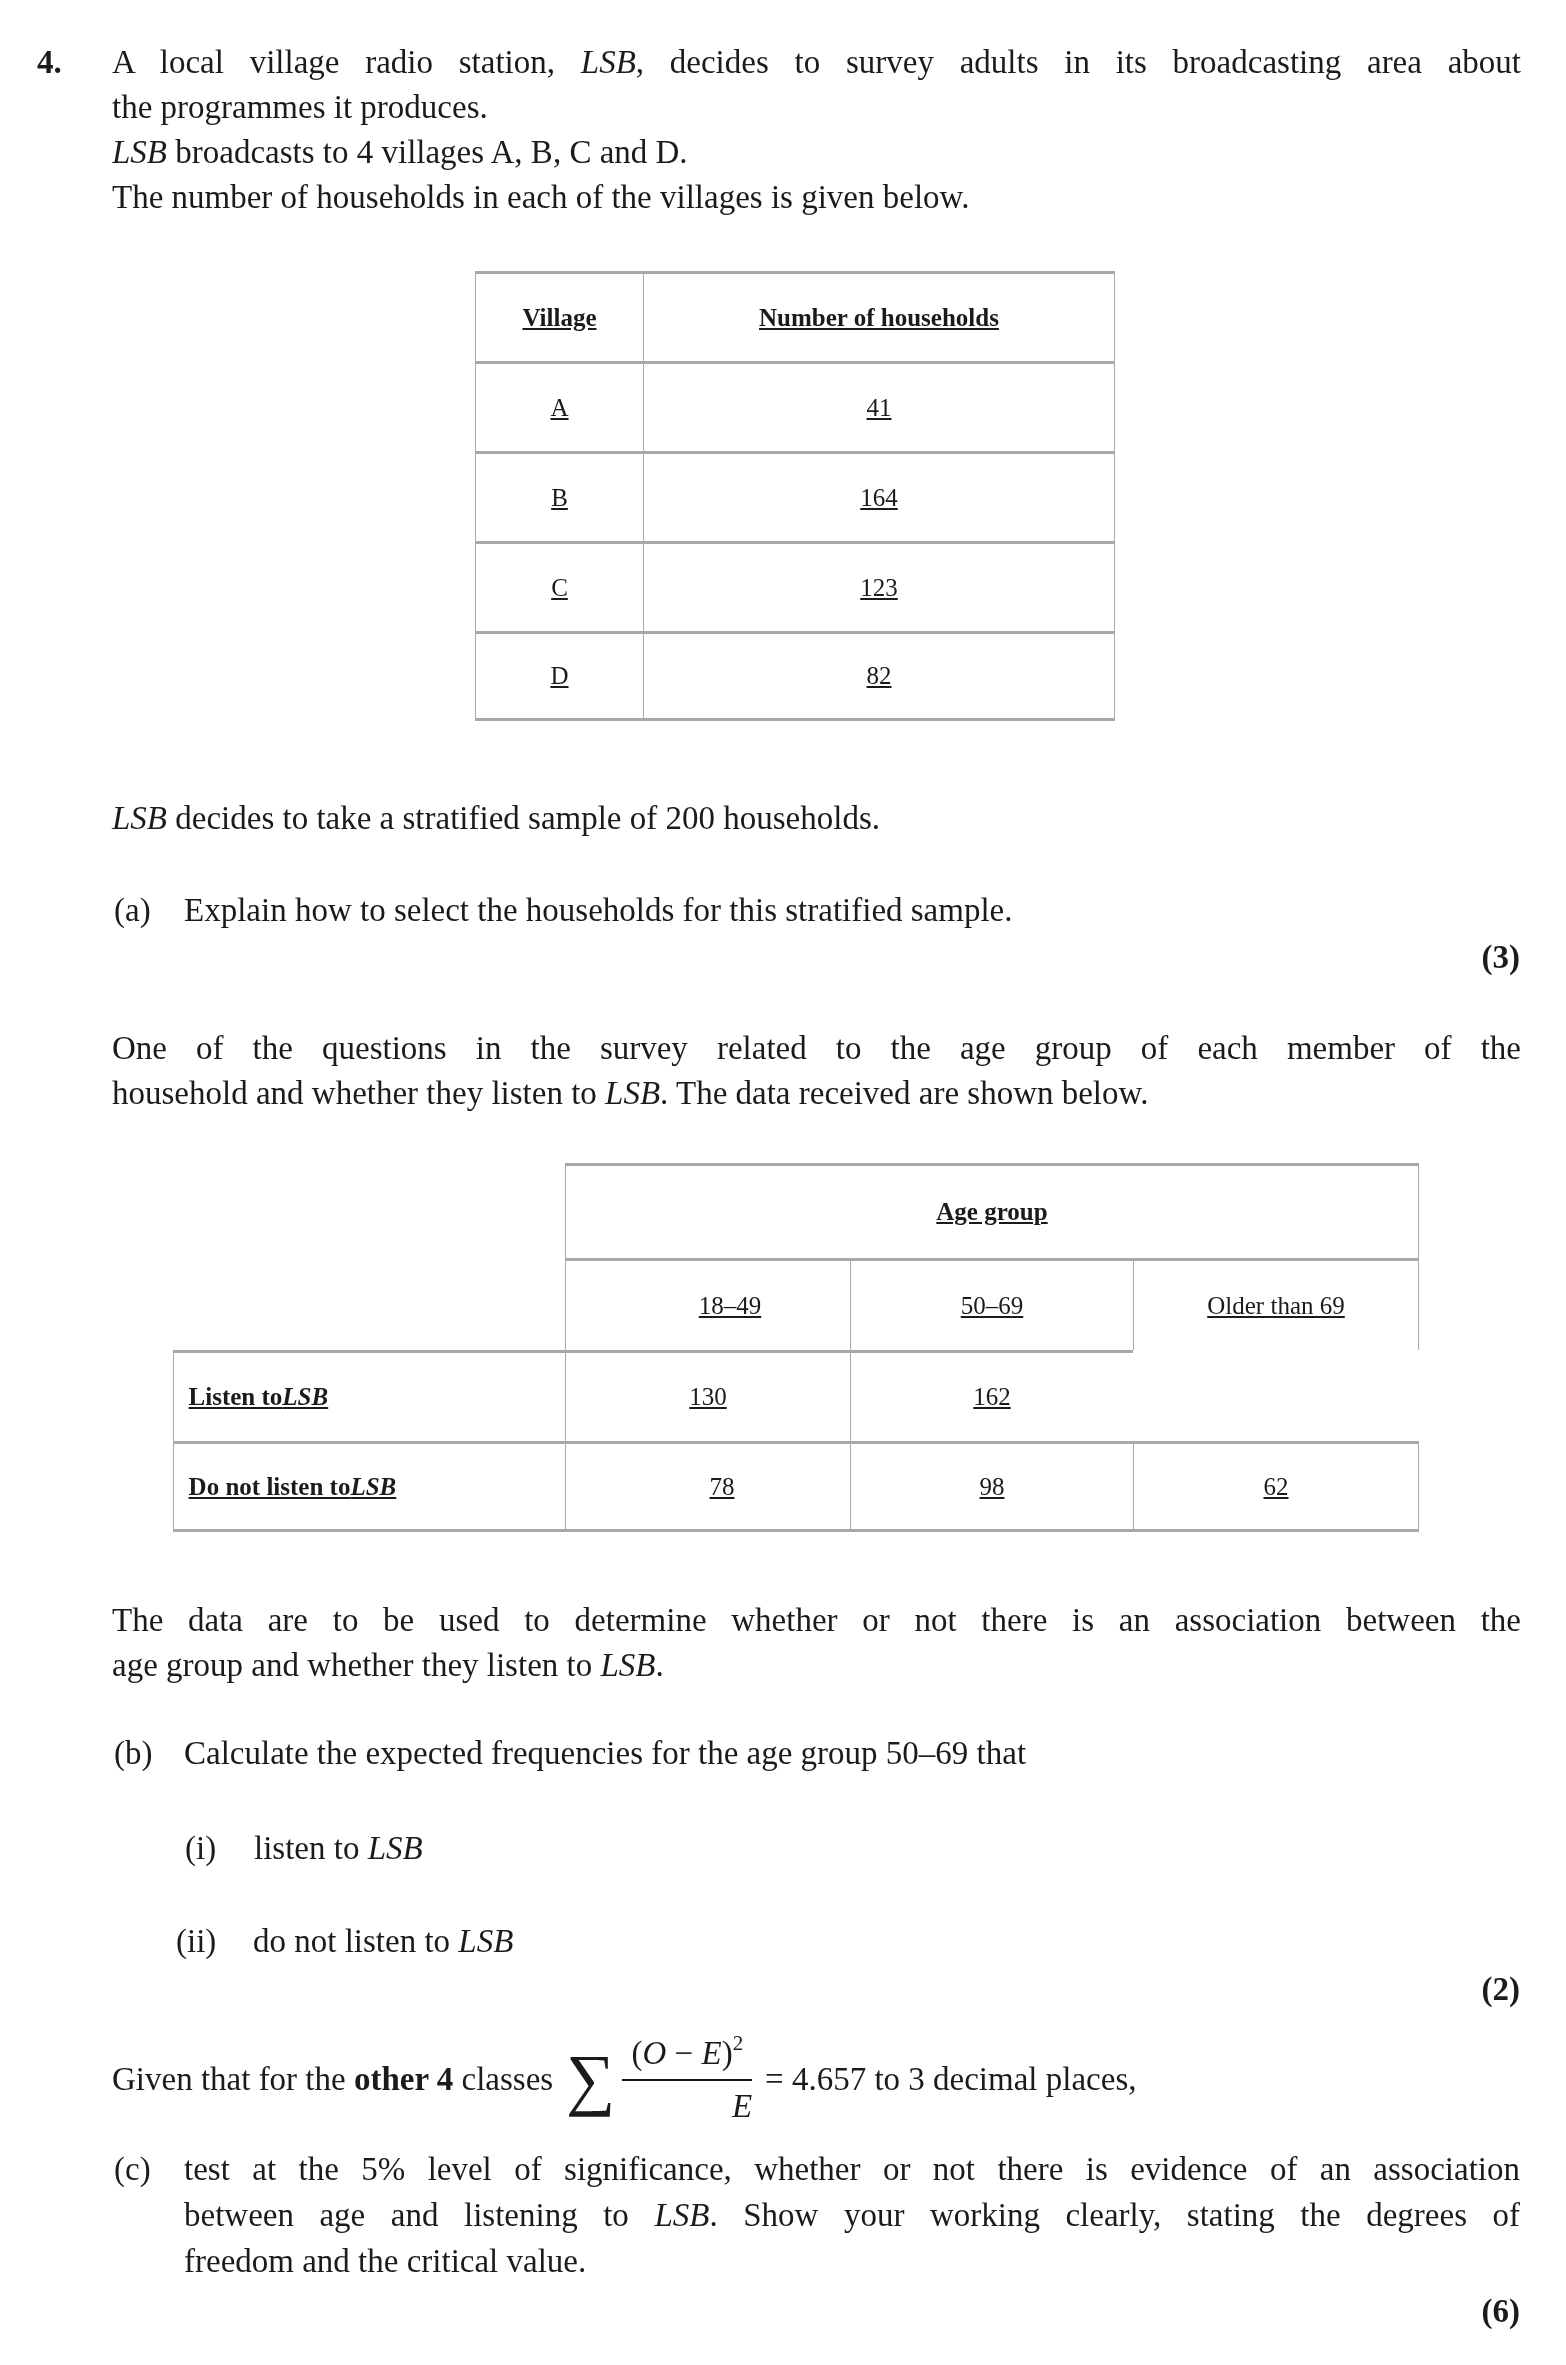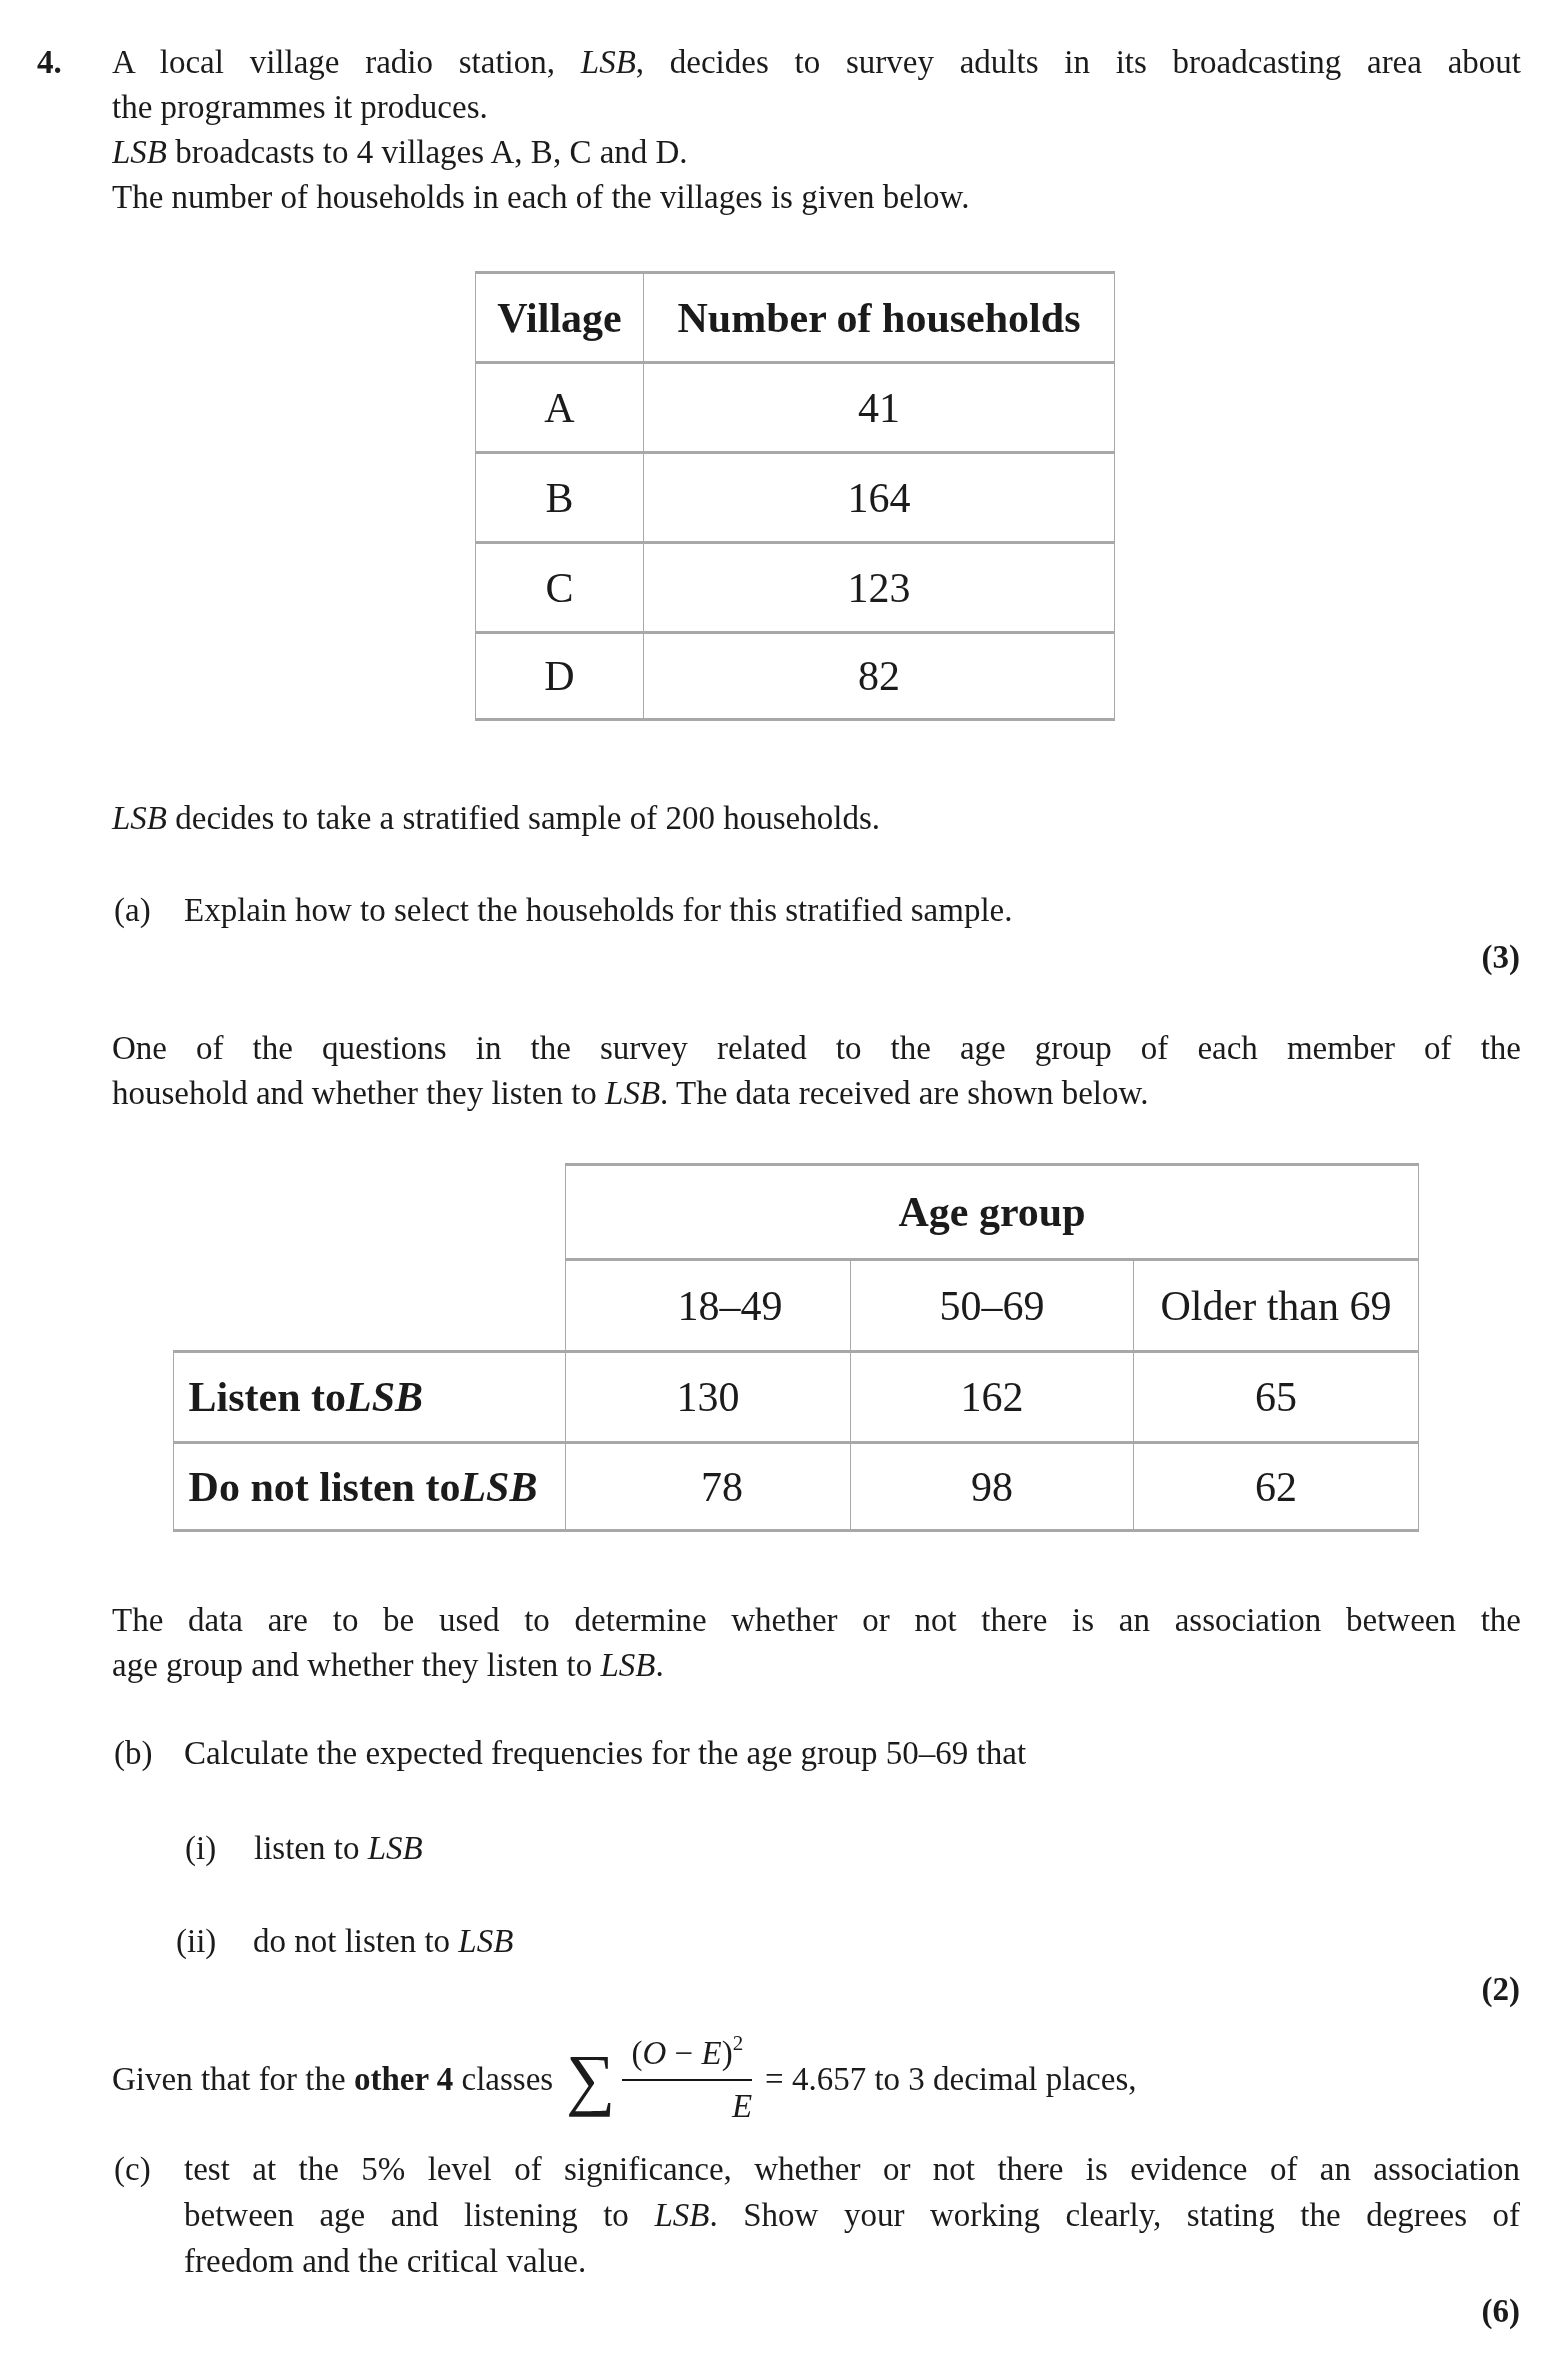--- a/index.html
+++ b/index.html
@@ -23,21 +23,21 @@
   .i{font-style:italic;}
   .b{font-weight:bold;}
   .bi{font-weight:bold;font-style:italic;}
   .abs{position:absolute;}
   .plabel{display:inline-block;}
   .marks{position:absolute;right:47px;font-size:33px;line-height:45px;font-weight:bold;text-align:right;}
   
   .grid{position:absolute;display:grid;}
   .cell{
     display:flex;align-items:center;justify-content:center;
-    font-size:42px;color:var(--ink);box-sizing:border-box;
+    font-size:25px;color:var(--ink);box-sizing:border-box;text-decoration:underline;
   }
   .cell.left{justify-content:flex-start;padding-left:14.6px;}
   .bt{border-top:3.7px solid var(--bc);}
   .bl{border-left:1.8px solid var(--bc);}
   .br{border-right:1.8px solid var(--bc);}
   .bb{border-bottom:3.7px solid var(--bc);}
   .hdr{font-weight:bold;}
   
   #given-row{position:absolute;left:112px;top:2007px;height:144px;display:flex;align-items:center;font-size:33px;}
   #sigma{font-size:69px;line-height:69px;margin:0 7.3px 0 12.8px;}
@@ -99,21 +99,20 @@
     <div class="cell bt bl" style="grid-area:2/2;padding-left:44px;">18–49</div>
     <div class="cell bt bl" style="grid-area:2/3;">50–69</div>
     <div class="cell bt bl br" style="grid-area:2/4;">Older than 69</div>
 
     <div class="cell left bt bl" style="grid-area:3/1;">
         <span class="b">Listen to </span>
         <span class="bi">LSB</span>
       </div>
     <div class="cell bt bl" style="grid-area:3/2;">130</div>
     <div class="cell bt bl" style="grid-area:3/3;">162</div>
-    <div class="cell bt bl br" style="grid-area:3/4;">65</div>
 
     <div class="cell left bt bl bb" style="grid-area:4/1;">
         <span class="b">Do not listen to </span>
         <span class="bi">LSB</span>
       </div>
     <div class="cell bt bl bb" style="grid-area:4/2;padding-left:28px;">78</div>
     <div class="cell bt bl bb" style="grid-area:4/3;">98</div>
     <div class="cell bt bl br bb" style="grid-area:4/4;">62</div>
   </div>
 

